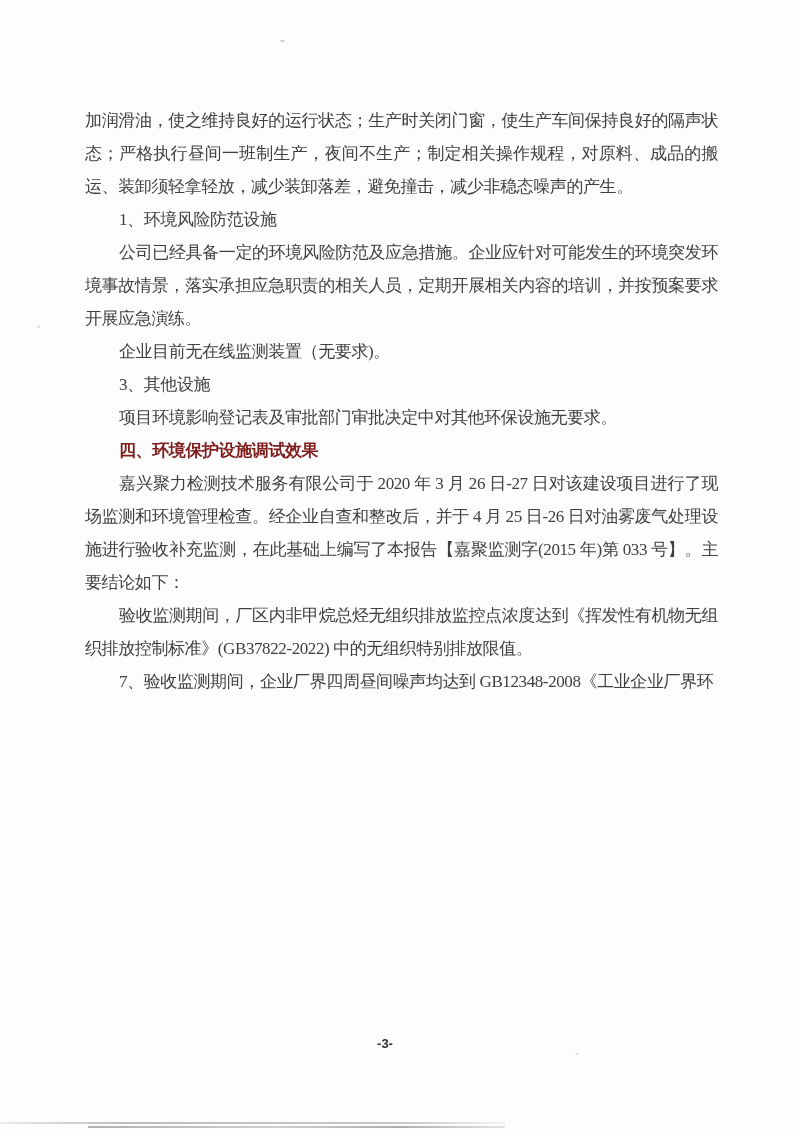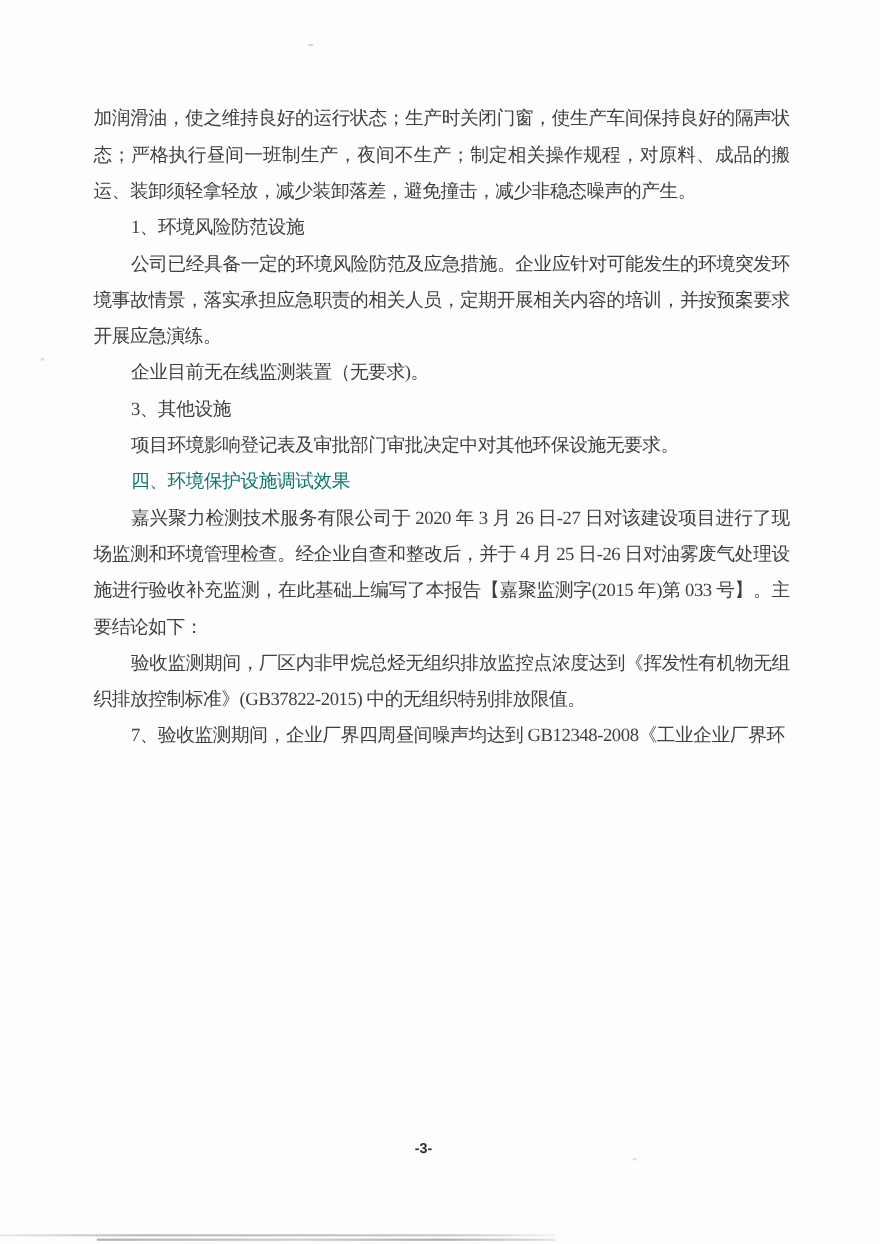--- a/index.html
+++ b/index.html
@@ -11,39 +11,39 @@
     position: relative;
     width: 800px;
     height: 1131px;
     background: #fdfdfd;
     overflow: hidden;
     font-family: "Liberation Serif", "DejaVu Serif", serif;
   }
   .content {
     position: absolute;
     left: 85px;
-    top: 91px;
+    top: 104px;
     width: 633px;
     color: #3f3f3f;
     font-size: 17px;
     line-height: 33px;
     letter-spacing: -0.4px;
     text-align: justify;
     text-justify: inter-character;
   }
   .content p {
     margin: 0;
     text-indent: 2em;
   }
   .content p.continuation {
     text-indent: 0;
   }
   .content p.section-heading {
-    font-weight: 400;
-    color: #0f766e;
+    font-weight: 700;
+    color: #7f1d1d;
   }
   .footer {
     position: absolute;
     top: 1036px;
     left: 0;
     width: 770px;
     text-align: center;
     font-size: 13px;
     font-weight: 700;
     color: #2f2f2f;
@@ -88,21 +88,21 @@
 
   <div class="content">
     <p class="continuation">加润滑油，使之维持良好的运行状态；生产时关闭门窗，使生产车间保持良好的隔声状态；严格执行昼间一班制生产，夜间不生产；制定相关操作规程，对原料、成品的搬运、装卸须轻拿轻放，减少装卸落差，避免撞击，减少非稳态噪声的产生。</p>
     <p class="list-heading">1、环境风险防范设施</p>
     <p class="body">公司已经具备一定的环境风险防范及应急措施。企业应针对可能发生的环境突发环境事故情景，落实承担应急职责的相关人员，定期开展相关内容的培训，并按预案要求开展应急演练。</p>
     <p class="body">企业目前无在线监测装置（无要求)。</p>
     <p class="list-heading">3、其他设施</p>
     <p class="body">项目环境影响登记表及审批部门审批决定中对其他环保设施无要求。</p>
     <p class="section-heading">四、环境保护设施调试效果</p>
     <p class="body">嘉兴聚力检测技术服务有限公司于 2020 年 3 月 26 日-27 日对该建设项目进行了现场监测和环境管理检查。经企业自查和整改后，并于 4 月 25 日-26 日对油雾废气处理设施进行验收补充监测，在此基础上编写了本报告【嘉聚监测字(2015 年)第 033 号】。主要结论如下：</p>
-    <p class="body">验收监测期间，厂区内非甲烷总烃无组织排放监控点浓度达到《挥发性有机物无组织排放控制标准》(GB37822-2015) 中的无组织特别排放限值。</p>
+    <p class="body">验收监测期间，厂区内非甲烷总烃无组织排放监控点浓度达到《挥发性有机物无组织排放控制标准》(GB37822-2022) 中的无组织特别排放限值。</p>
     <p class="body">7、验收监测期间，企业厂界四周昼间噪声均达到 GB12348-2008《工业企业厂界环</p>
   </div>
 
   <div class="footer">-3-</div>
 
   <div class="speck speck-a"></div>
   <div class="speck speck-b"></div>
   <div class="speck speck-c"></div>
   <div class="scan-line-1"></div>
   <div class="scan-line-2"></div>

